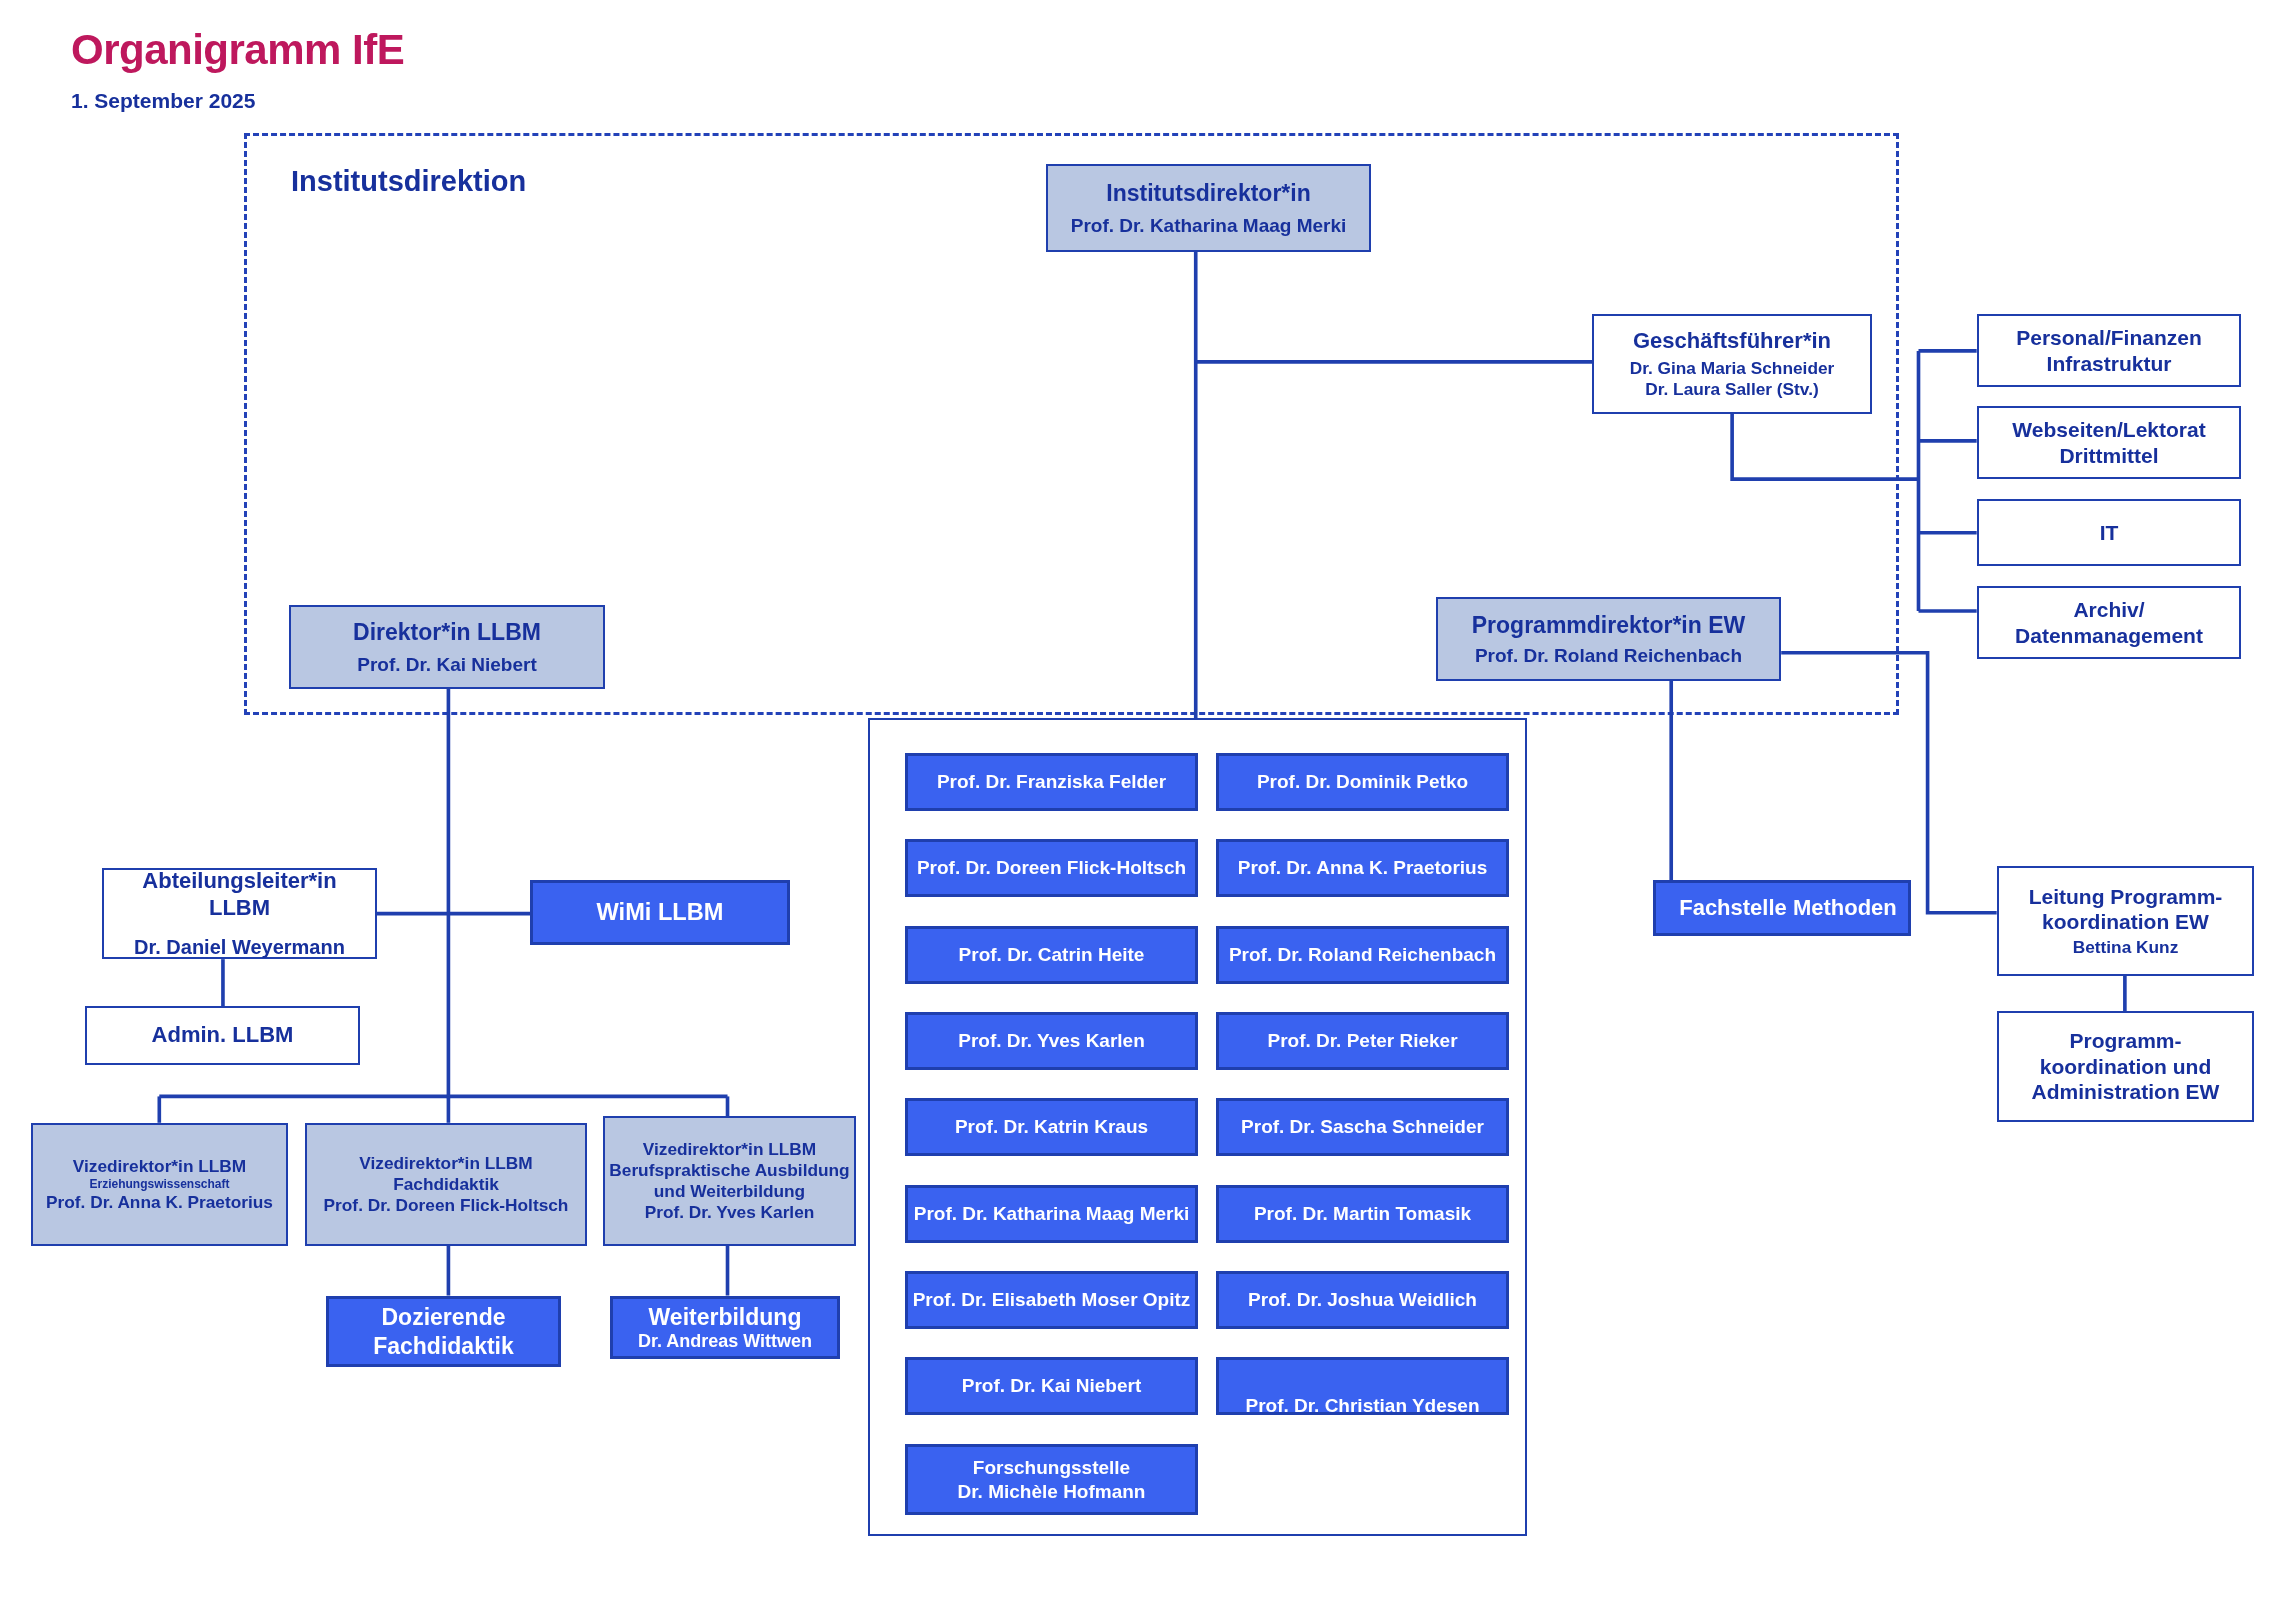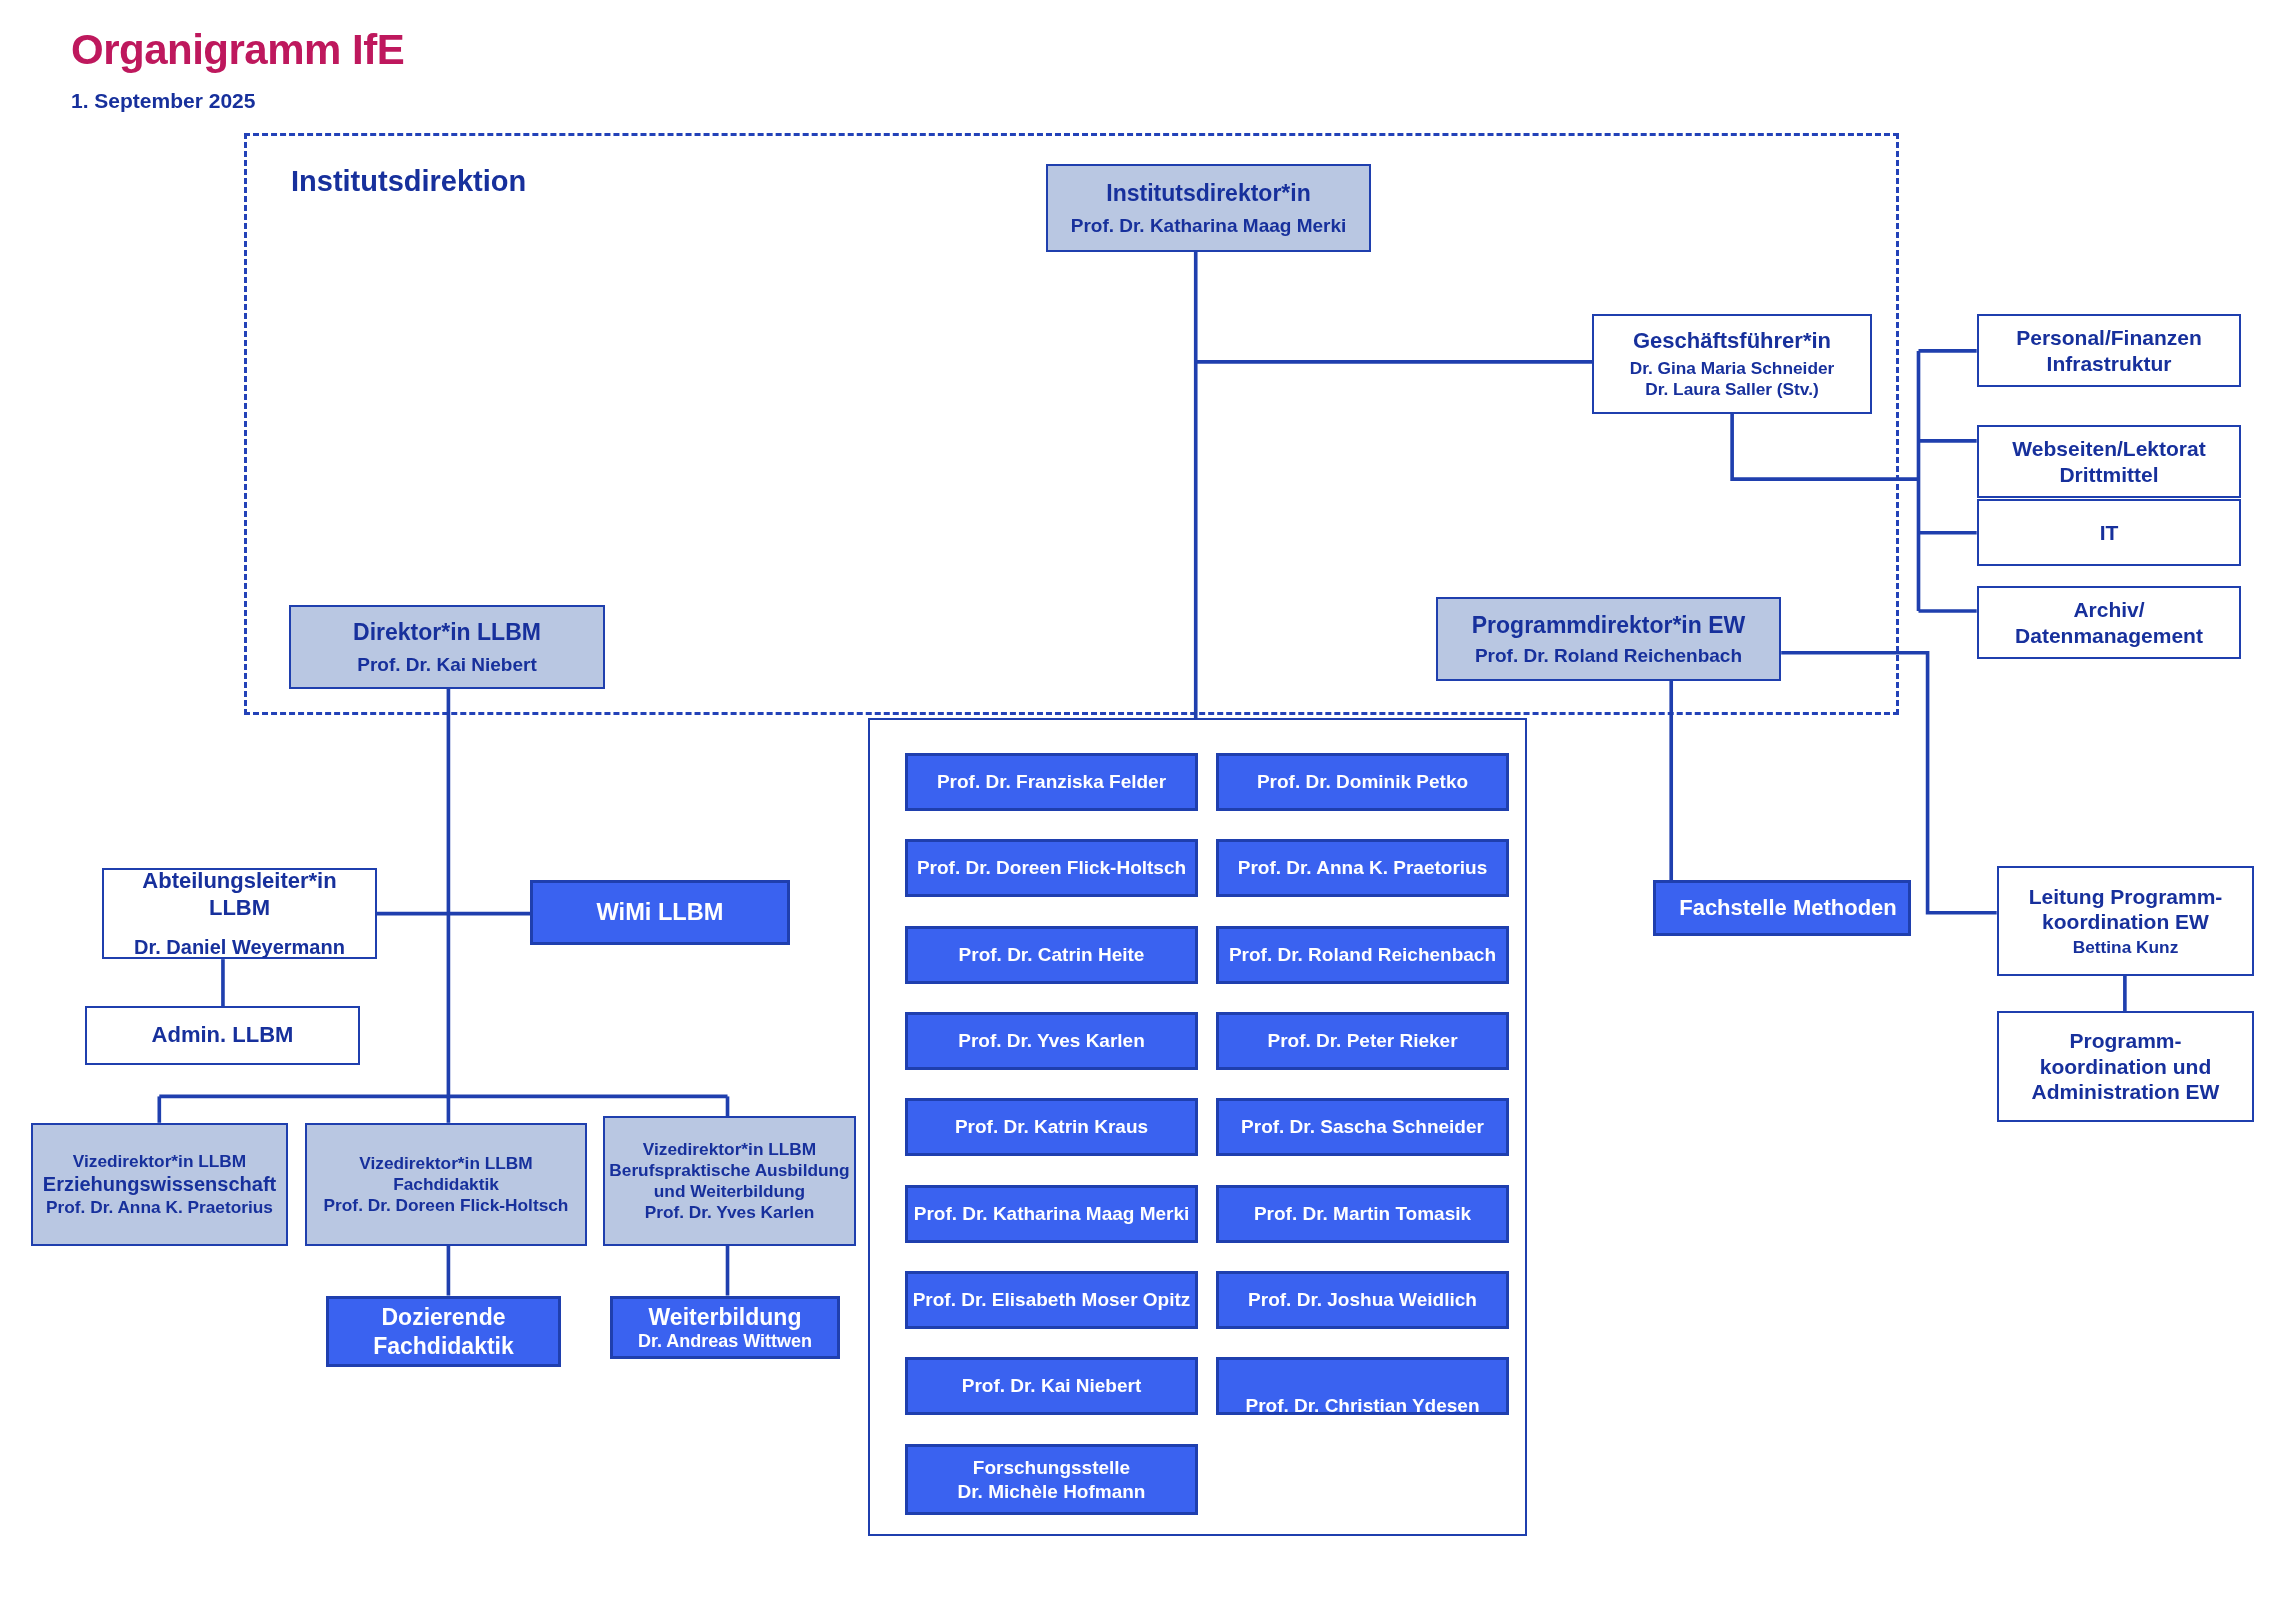--- a/index.html
+++ b/index.html
@@ -95,21 +95,21 @@
     <div class="l1" style="font-size:22px;">Geschäftsführer*in</div>
     <div class="l2" style="font-size:17.3px;margin-top:3.6px;">Dr. Gina Maria Schneider</div>
     <div class="l2" style="font-size:17.3px;">Dr. Laura Saller (Stv.)</div>
   </div>
 
   <div class="box v-white" style="left:1977px;top:314px;width:264px;height:73px;">
     <div class="l1" style="font-size:21px;">Personal/Finanzen</div>
     <div class="l2" style="font-size:21px;">Infrastruktur</div>
   </div>
 
-  <div class="box v-white" style="left:1977px;top:406px;width:264px;height:73px;margin-top:19px;">
+  <div class="box v-white" style="left:1977px;top:406px;width:264px;height:73px;">
     <div class="l1" style="font-size:21px;">Webseiten/Lektorat</div>
     <div class="l2" style="font-size:21px;">Drittmittel</div>
   </div>
 
   <div class="box v-white" style="left:1977px;top:499px;width:264px;height:67px;">
     <div class="l1" style="font-size:21px;">IT</div>
   </div>
 
   <div class="box v-white" style="left:1977px;top:586px;width:264px;height:73px;">
     <div class="l1" style="font-size:21px;">Archiv/</div>
@@ -135,21 +135,21 @@
   <div class="box v-bright" style="left:530px;top:880px;width:260px;height:65px;">
     <div class="l1" style="font-size:23.6px;">WiMi LLBM</div>
   </div>
 
   <div class="box v-white" style="left:85px;top:1006px;width:275px;height:59px;">
     <div class="l1" style="font-size:22px;">Admin. LLBM</div>
   </div>
 
   <div class="box v-light" style="left:31px;top:1123px;width:257px;height:123px;">
     <div class="l1" style="font-size:17.3px;">Vizedirektor*in LLBM</div>
-    <div class="l2" style="font-size:20px;">Erziehungswissenschaft</div>
+    <div class="l2" style="font-size:12px;">Erziehungswissenschaft</div>
     <div class="l3" style="font-size:17.3px;">Prof. Dr. Anna K. Praetorius</div>
   </div>
 
   <div class="box v-light" style="left:305px;top:1123px;width:282px;height:123px;">
     <div class="l1" style="font-size:17.3px;">Vizedirektor*in LLBM</div>
     <div class="l2" style="font-size:17.3px;">Fachdidaktik</div>
     <div class="l3" style="font-size:17.3px;">Prof. Dr. Doreen Flick-Holtsch</div>
   </div>
 
   <div class="box v-light" style="left:603px;top:1116px;width:253px;height:130px;">

